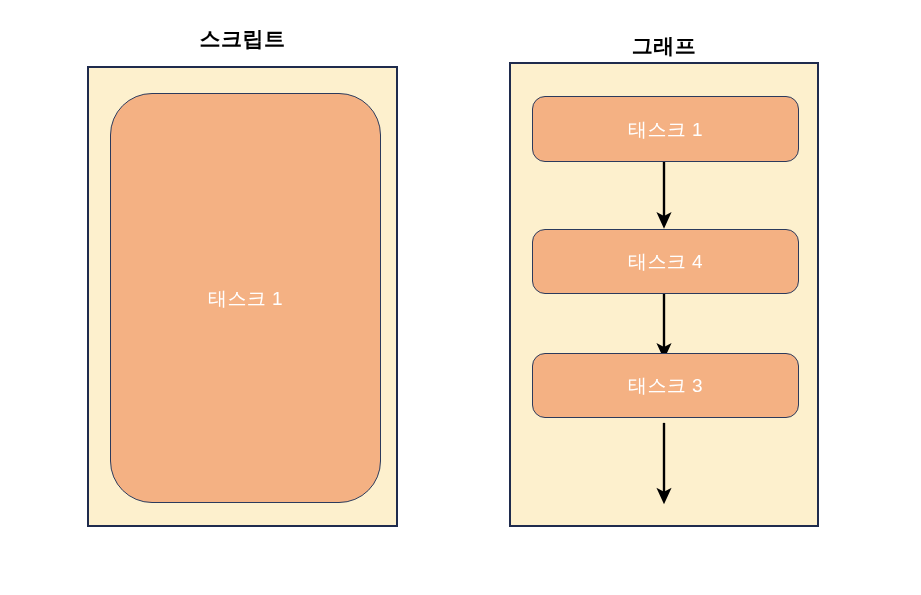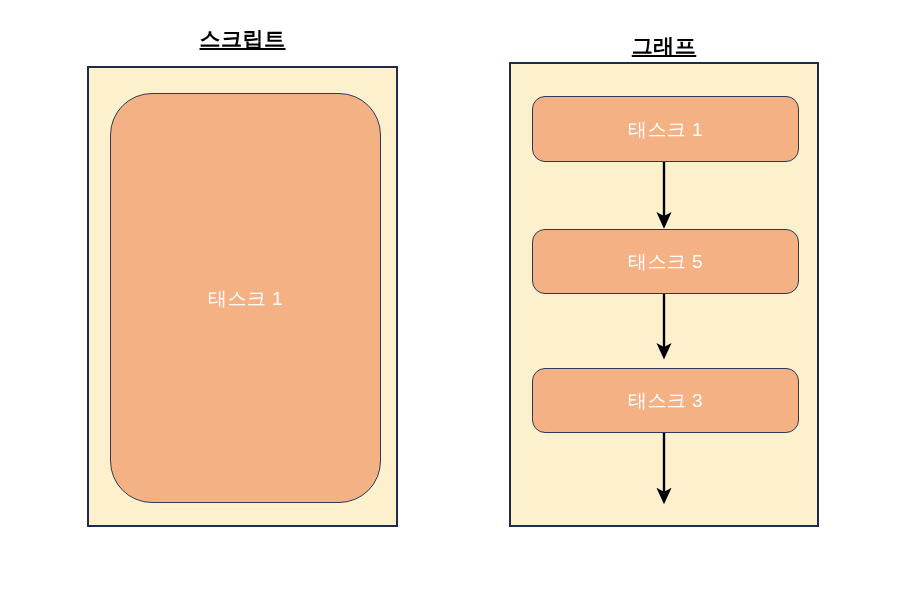--- a/index.html
+++ b/index.html
@@ -26,21 +26,20 @@
 
   
   .panel-title {
     position: absolute;
     font-size: 21px;
     font-weight: bold;
     color: #000000;
     text-align: center;
     white-space: nowrap;
     letter-spacing: 0.5px;
-    text-decoration: underline;
   }
   #title-script {
     left: 87px;
     top: 25px;
     width: 311px;
   }
   #title-graph {
     left: 509px;
     top: 32px;
     width: 310px;
@@ -99,21 +98,21 @@
     background: #f4b183;
     border: 1.4px solid #2b3a5c;
     border-radius: 13px;
     box-sizing: border-box;
     display: flex;
     align-items: center;
     justify-content: center;
   }
   #task-node-0 { top: 32px;  height: 66px; }
   #task-node-1 { top: 165px; height: 65px; }
-  #task-node-2 { top: 304px; height: 65px; }
+  #task-node-2 { top: 289px; height: 65px; }
 
   
   #graph-arrows {
     position: absolute;
     left: 0;
     top: 0;
     width: 100%;
     height: 100%;
     pointer-events: none;
   }
@@ -147,21 +146,21 @@
       <line x1="155" y1="230" x2="155" y2="290" stroke="#000000" stroke-width="2.4" marker-end="url(#arrowhead)"></line>
 
       <line x1="155" y1="362" x2="155" y2="436" stroke="#000000" stroke-width="2.4" marker-end="url(#arrowhead)"></line>
     </svg>
 
     <div class="task-node" id="task-node-0">
       <span class="node-label">태스크 1</span>
     </div>
 
     <div class="task-node" id="task-node-1">
-      <span class="node-label">태스크 5</span>
+      <span class="node-label">태스크 4</span>
     </div>
 
     <div class="task-node" id="task-node-2">
       <span class="node-label">태스크 3</span>
     </div>
 
   </div>
 </div>
 
 </body></html>

